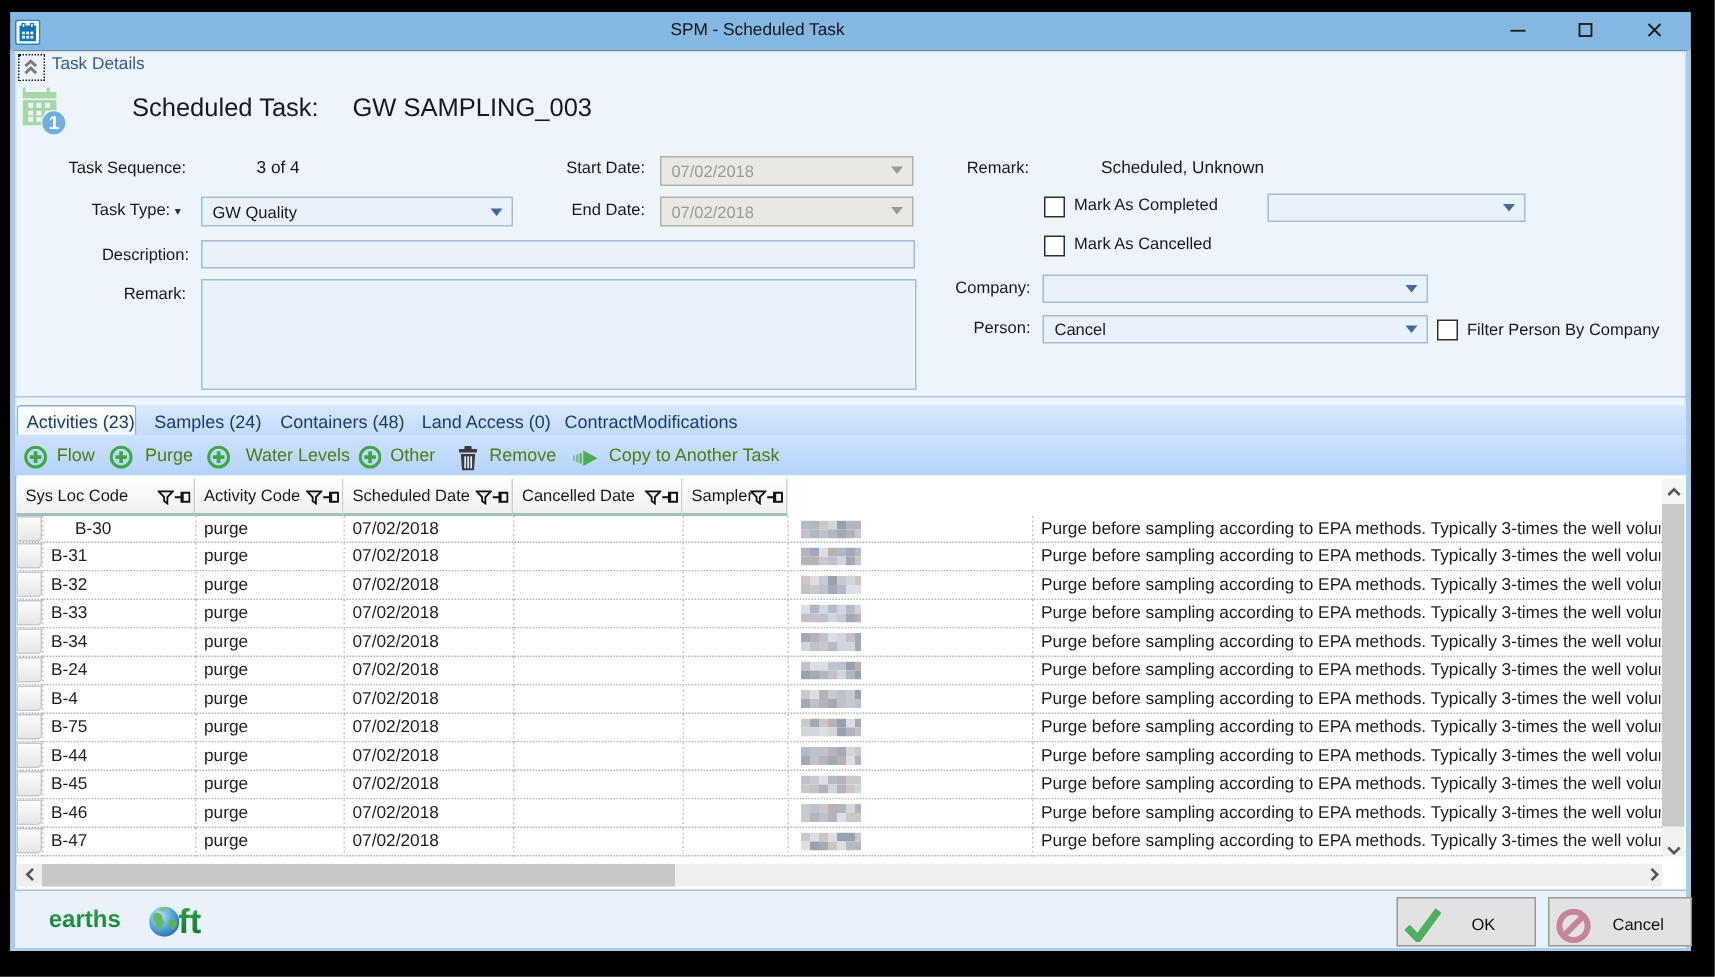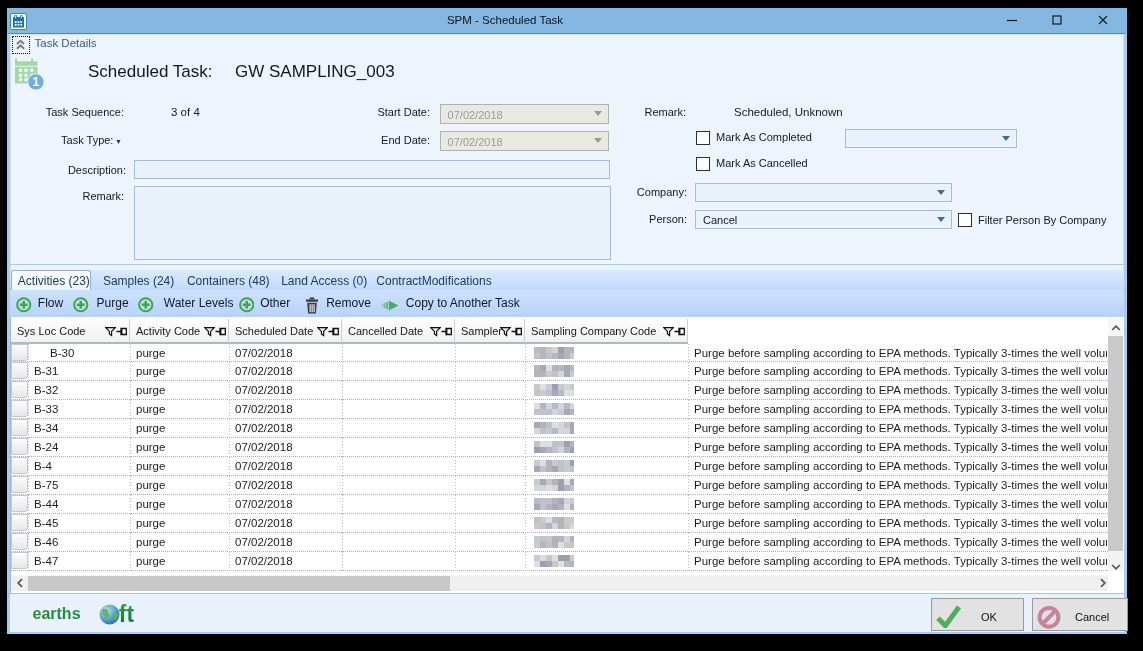--- a/index.html
+++ b/index.html
@@ -14,21 +14,21 @@
 .dfield { position:absolute; background:#e9e9e3; border:1px solid #b2b2a8; color:#9b9b94; font-size:11px; }
 .combo-arrow { position:absolute; right:6px; top:50%; margin-top:-2.5px; width:0; height:0; border-left:4.5px solid transparent; border-right:4.5px solid transparent; border-top:5px solid #44699a; }
 .combo-arrow.gray { border-top-color:#9a9a94; }
 .cb { position:absolute; width:14px; height:14px; background:#fff; border:1px solid #2b2f33; }
 .ftext { position:absolute; left:7px; top:3px; font-size:11px; color:#15191e; }
 
 #tabstrip { position:absolute; left:3px; top:262px; width:1114px; height:19.5px; background:linear-gradient(#dbeafd,#c2dafb); }
 .tab { position:absolute; font-size:12px; color:#1b3c68; white-space:nowrap; z-index:2; }
 #activetab { position:absolute; left:4.3px; top:261.5px; width:80px; height:20px; background:linear-gradient(#ffffff,#eef5fd); border:1px solid #8fb0d8; border-bottom:none; border-radius:3px 3px 0 0; z-index:1; }
 #toolbar { position:absolute; left:3px; top:281.5px; width:1114px; height:27.5px; background:linear-gradient(#cee1fd,#b5d3fb); }
-.tbtxt { position:absolute; font-size:12px; color:#0f172a; z-index:2; line-height:13px; }
+.tbtxt { position:absolute; font-size:12px; color:#4d7c0f; z-index:2; line-height:13px; }
 .plus { position:absolute; width:15.5px; height:15.5px; z-index:2; }
 
 #gridbg { position:absolute; left:3px; top:309px; width:1114px; height:275.5px; background:#fff; border-left:1px solid #9dbbd3; }
 #ghead { position:absolute; left:4px; top:311px; width:1097px; height:24.5px; }
 .hcell { position:absolute; top:0; height:24.5px; border-right:1px solid #c8d2d6; border-bottom:2px solid #a2bfbd; background:linear-gradient(#fefefe,#f0f0f0); }
 .hlab { position:absolute; left:6px; top:6px; font-size:11px; color:#16161c; white-space:nowrap; }
 .hicons { position:absolute; right:2px; top:7px; white-space:nowrap; display:flex; }
 .fico { width:11px; height:11px; display:inline-block; }
 .grow { position:absolute; left:4px; width:1097px; height:18.95px; background:#fff; border-bottom:1px dotted #aab2b6; font-size:11.5px; }
 .grow .c { position:absolute; top:3px; color:#1c1c24; white-space:nowrap; }
@@ -99,20 +99,24 @@
     </g>
     <circle cx="20.9" cy="23.9" r="8.1" fill="#6fb0e0" stroke="#edf4fc" stroke-width=".8"></circle>
     <text x="20.9" y="28.3" font-size="12.5" font-weight="bold" fill="#fff" text-anchor="middle" font-family="Liberation Sans">1</text>
   </svg>
   <div class="lbl bold" style="left:45px;top:53.8px;font-size:17px;line-height:20px">Scheduled Task:</div>
   <div class="lbl bold" style="left:192px;top:53.8px;font-size:17px;line-height:20px">GW SAMPLING_003</div>
 
   <div class="lbl rlbl" style="left:0px;top:97.5px;width:117px">Task Sequence:</div>
   <div class="lbl bold" style="left:128px;top:97.5px;font-size:11.5px">3 of 4</div>
   <div class="lbl rlbl" style="left:0px;top:126.4px;width:113.5px">Task Type: <span style="font-size:8px;color:#333">▾</span></div>
+  <div class="field" style="left:126.7px;top:123px;width:208px;height:20px">
+      <span class="ftext" style="top:4px">GW Quality</span>
+      <span class="combo-arrow"></span>
+    </div>
   <div class="lbl rlbl" style="left:0px;top:155.5px;width:119px">Description:</div>
   <div class="field" style="left:127px;top:151.5px;width:476px;height:19.5px"></div>
   <div class="lbl rlbl" style="left:0px;top:181.5px;width:117px">Remark:</div>
   <div class="field" style="left:127px;top:177.5px;width:477px;height:74px"></div>
 
   <div class="lbl rlbl" style="left:300px;top:97.5px;width:123px">Start Date:</div>
   <div class="dfield" style="left:432.6px;top:95.5px;width:169px;height:20px">
       <span style="position:absolute;left:7px;top:4px">07/02/2018</span>
       <span class="combo-arrow gray"></span>
     </div>
@@ -237,31 +241,20 @@
           <svg class="fico" viewBox="0 0 11 11">
             <path d="M0.8 1.6h9.4L6.6 5.4v4.2L4.4 8V5.4z" fill="#eee" stroke="#111" stroke-width="1.2"></path>
           </svg>
           <svg class="fico" viewBox="0 0 11 11">
             <path d="M0.5 5.5h4M5 2.5h5.3v6H5zM5.8 2.5v6" fill="#fff" stroke="#111" stroke-width="1.3"></path>
           </svg>
         </span>
       </div>
 <div class="hcell" style="left:444px;width:70px">
         <span class="hlab">Sampler</span>
-        <span class="hicons">
-          <svg class="fico" viewBox="0 0 11 11">
-            <path d="M0.8 1.6h9.4L6.6 5.4v4.2L4.4 8V5.4z" fill="#eee" stroke="#111" stroke-width="1.2"></path>
-          </svg>
-          <svg class="fico" viewBox="0 0 11 11">
-            <path d="M0.5 5.5h4M5 2.5h5.3v6H5zM5.8 2.5v6" fill="#fff" stroke="#111" stroke-width="1.3"></path>
-          </svg>
-        </span>
-      </div>
-<div class="hcell" style="left:514px;width:163px">
-        <span class="hlab">Sampling Company Code</span>
         <span class="hicons">
           <svg class="fico" viewBox="0 0 11 11">
             <path d="M0.8 1.6h9.4L6.6 5.4v4.2L4.4 8V5.4z" fill="#eee" stroke="#111" stroke-width="1.2"></path>
           </svg>
           <svg class="fico" viewBox="0 0 11 11">
             <path d="M0.5 5.5h4M5 2.5h5.3v6H5zM5.8 2.5v6" fill="#fff" stroke="#111" stroke-width="1.3"></path>
           </svg>
         </span>
       </div>
   </div>

